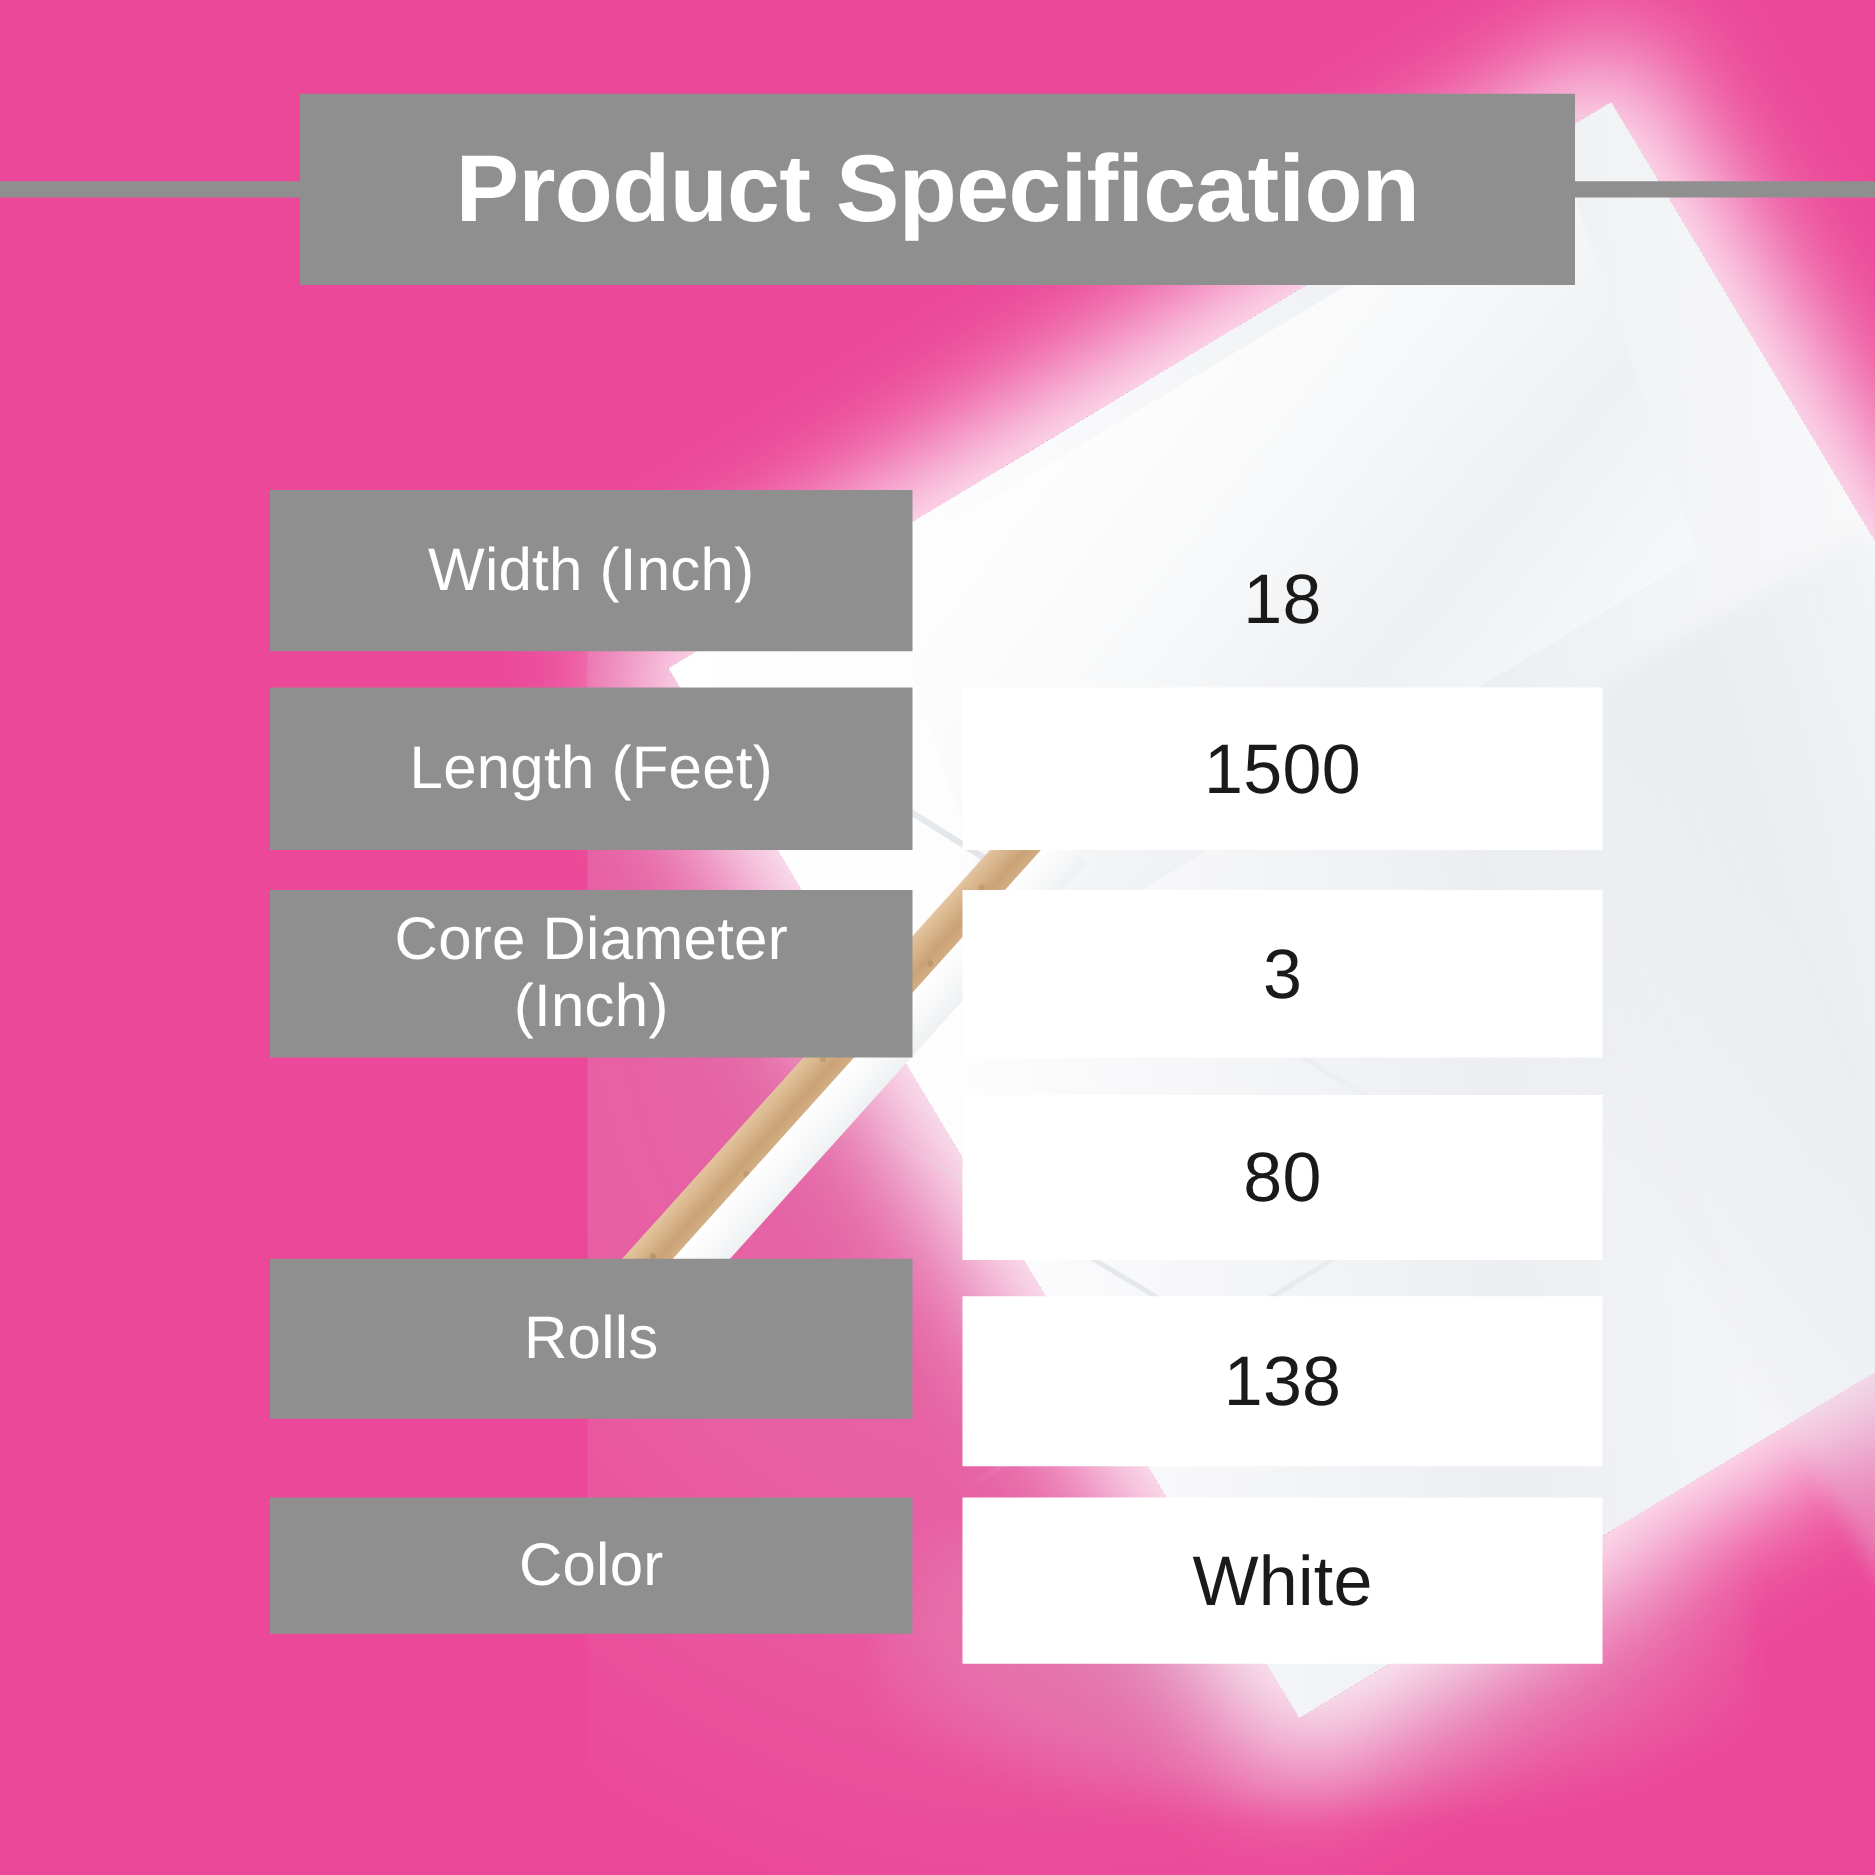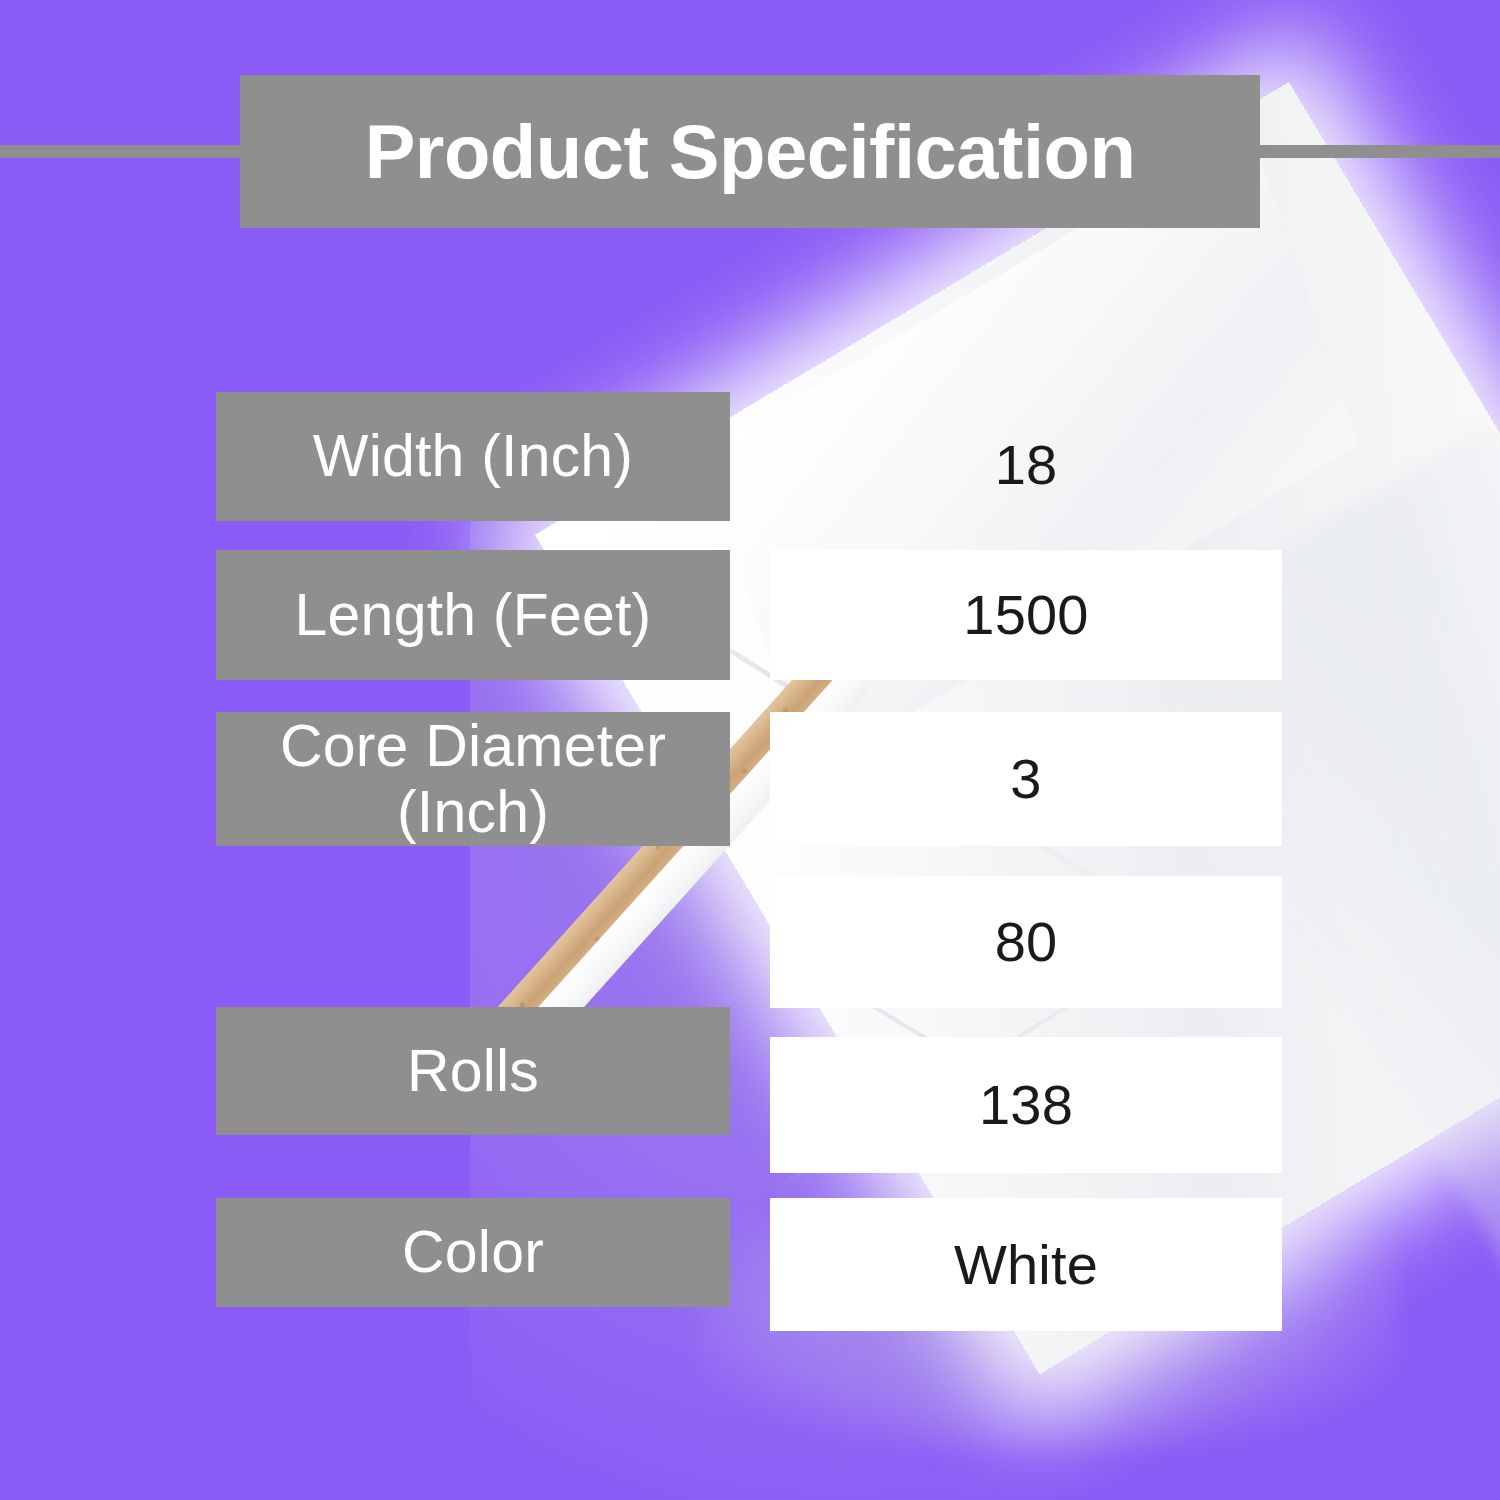--- a/index.html
+++ b/index.html
@@ -11,21 +11,21 @@
     height: 1500px;
     background: #ffffff;
     font-family: "Liberation Sans", sans-serif;
     overflow: hidden;
   }
 
   #page {
     position: relative;
     width: 1500px;
     height: 1500px;
-    background: #8b5cf6;
+    background: #ec4899;
     overflow: hidden;
   }
 
   
   .photo {
     position: absolute;
     left: 0;
     top: 0;
     width: 1500px;
     height: 1500px;
@@ -218,21 +218,21 @@
     width: 514px;
     background: #8f8f8f;
     display: flex;
     align-items: center;
     justify-content: center;
     text-align: center;
   }
   .label-cell .label-text {
     color: #ffffff;
     font-family: "Liberation Sans", sans-serif;
-    font-size: 59px;
+    font-size: 48px;
     font-weight: 300;
     line-height: 1.12;
     letter-spacing: 0.2px;
   }
   .value-cell {
     position: absolute;
     left: 770px;
     width: 512px;
     display: flex;
     align-items: center;
@@ -273,21 +273,21 @@
   <div class="divider-line"></div>
   <div class="title-banner">
     <span class="title-text">Product Specification</span>
   </div>
 
   <div class="spec-table">
       <div class="spec-row" style="top: 392px; height: 129px;"></div>
       <div class="label-cell" style="top: 392px; height: 129px;">
         <span class="label-text">Width (Inch)</span>
       </div>
-      <div class="value-cell" style="top: 400px; height: 129px;">
+      <div class="value-cell" style="top: 414px; height: 129px;">
         <span class="value-text">18</span>
       </div>
       <div class="spec-row" style="top: 550px; height: 130px;"></div>
       <div class="label-cell" style="top: 550px; height: 130px;">
         <span class="label-text">Length (Feet)</span>
       </div>
       <div class="value-cell boxed" style="top: 550px; height: 130px;">
         <span class="value-text">1500</span>
       </div>
       <div class="spec-row" style="top: 712px; height: 134px;"></div>

